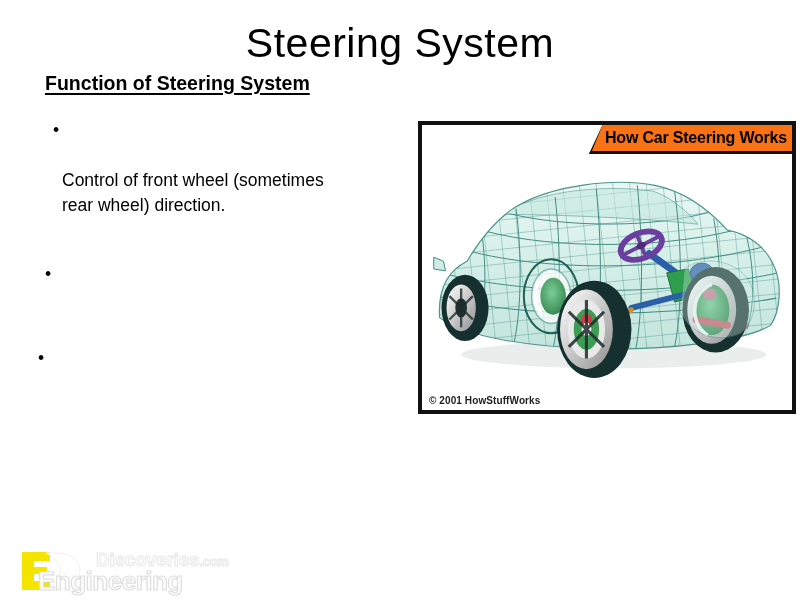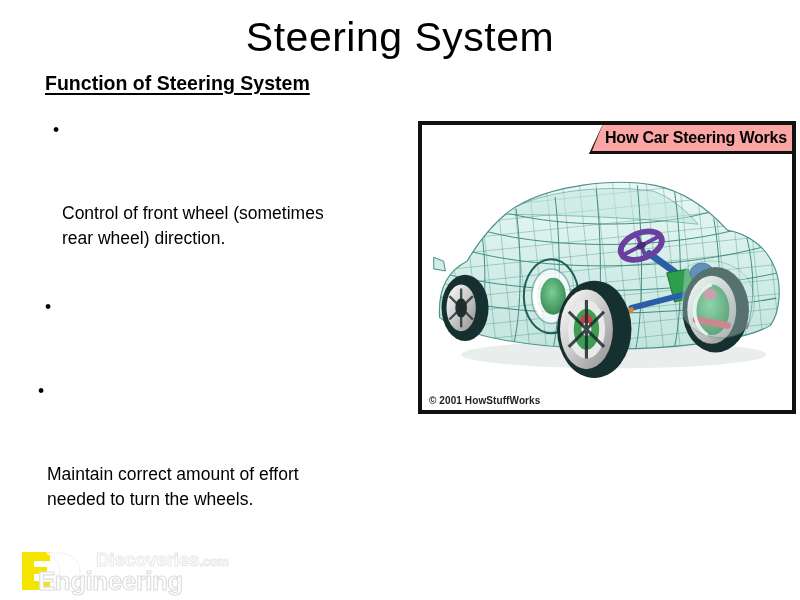--- a/index.html
+++ b/index.html
@@ -13,21 +13,21 @@
     position: relative;
     overflow: hidden;
     font-family: "Liberation Sans", sans-serif;
     color: #000000;
   }
 
   
   #slide-title {
     position: absolute;
     left: 0;
-    top: 14px;
+    top: 20px;
     width: 800px;
     text-align: center;
     font-size: 41px;
     line-height: 46px;
     font-weight: 400;
     letter-spacing: 0.5px;
     color: #000;
   }
 
   
@@ -59,21 +59,20 @@
     white-space: pre-line;
     position: relative;
   }
   .bullet-item .bullet-dot {
     position: absolute;
     left: 0;
     top: 0;
   }
   .bullet-item .bullet-text {
     display: block;
-    margin-top: 33px;
   }
   .bullet-indent-a { margin-left: 53px; }
   .bullet-indent-b { margin-left: 45px; }
   .bullet-gap-0  { margin-top: 0; }
   .bullet-gap-1  { margin-top: 19px; }
   .bullet-gap-2  { margin-top: 34px; }
   .bullet-text b { font-weight: bold; }
 
   
   #illustration-panel {
@@ -94,21 +93,21 @@
     height: 100%;
     display: block;
   }
 
   
   #panel-banner {
     position: absolute;
     right: -1px;
     top: -1px;
     height: 27px;
-    background: #fca5a5;
+    background: #f97316;
     border-bottom: 3px solid #111;
     display: flex;
     align-items: center;
     padding: 0 6px 0 16px;
     font-size: 16px;
     font-weight: bold;
     letter-spacing: -0.2px;
     color: #000;
     z-index: 5;
     clip-path: polygon(14px 0, 100% 0, 100% 100%, 0 100%);
@@ -189,22 +188,20 @@
     <span class="bullet-text" style="padding-left:9px">Control of front wheel (sometimes
 rear wheel) direction.</span>
   </div>
 
   <div class="bullet-item bullet-indent-b bullet-gap-1">
     <span class="bullet-dot">•</span>
   </div>
 
   <div class="bullet-item bullet-gap-2" style="margin-left:38px">
     <span class="bullet-dot">•</span>
-    <span class="bullet-text" style="padding-left:9px">Maintain correct amount of effort
-needed to turn the wheels.</span>
   </div>
 
 </div>
 
 <div id="illustration-panel">
 
   <svg id="illustration-svg" viewBox="0 0 378 293" preserveAspectRatio="none">
     <defs>
       <linearGradient id="bodyGrad" x1="0" y1="0" x2="0" y2="1">
         <stop offset="0%" stop-color="#e8f7f4"></stop>

